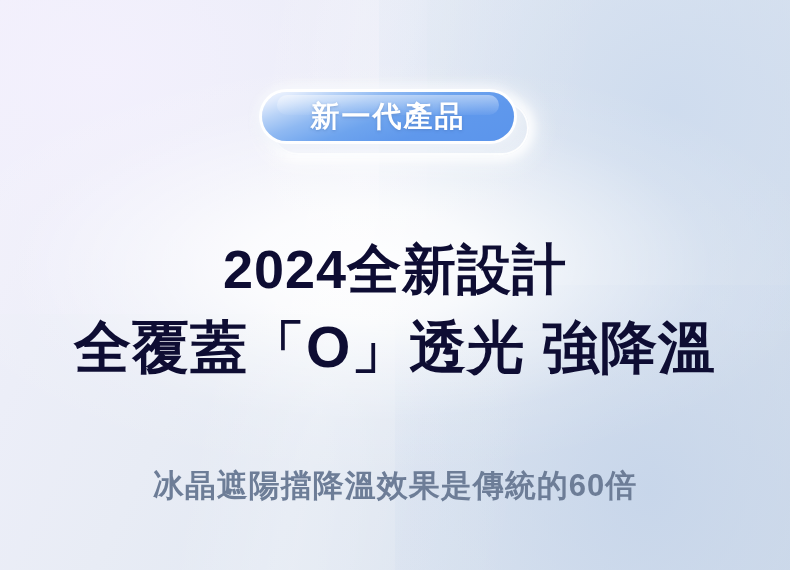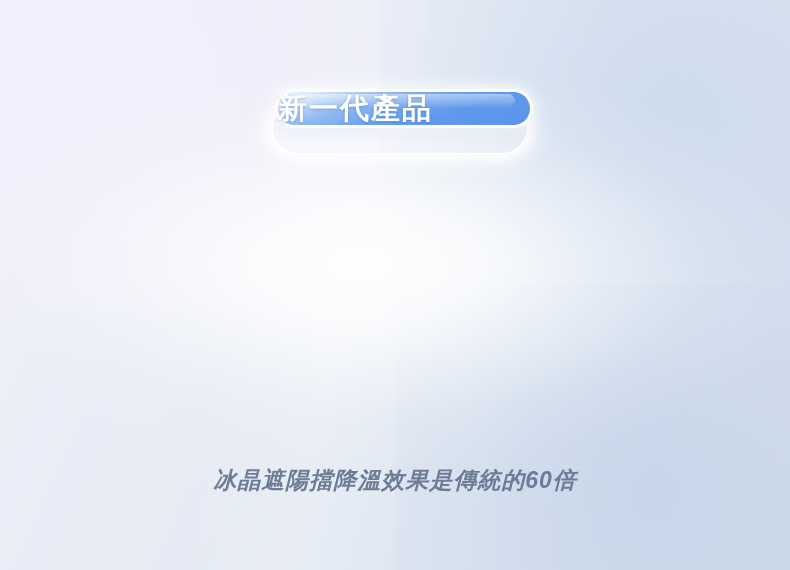--- a/index.html
+++ b/index.html
@@ -112,41 +112,41 @@
     height: 50px;
     border-radius: 999px;
     border: 2px solid rgba(255,255,255,0.95);
     box-shadow:
       0 0 10px 5px rgba(255,255,255,0.85),
       0 0 22px 10px rgba(255,255,255,0.55);
     background: rgba(255,255,255,0.25);
   }
   .badge-pill {
     position: absolute;
-    left: 16px;
+    left: 0;
     top: 0;
     width: 252px;
-    height: 33px;
+    height: 49px;
     border-radius: 999px;
     background:
       linear-gradient(160deg,
         #f4f8ff 0%,
         #dfeafc 9%,
         #b7d2f7 20%,
         #8fb9f2 33%,
         #6ea4ee 50%,
         #5f98ec 70%,
         #5b95ec 100%);
     box-shadow:
       0 0 0 3px rgba(255,255,255,0.92),
       0 0 12px 6px rgba(255,255,255,0.75),
       0 3px 14px rgba(120,155,210,0.35);
     display: flex;
     align-items: center;
-    justify-content: flex-start;
+    justify-content: center;
   }
   .badge-pill::after {
     content: "";
     position: absolute;
     left: 6%;
     top: 6%;
     width: 88%;
     height: 40%;
     border-radius: 999px;
     background: linear-gradient(180deg,
@@ -191,25 +191,24 @@
   }
 
   
   .sub-cn {
     position: absolute;
     left: 0;
     right: 0;
     top: 465px;
     text-align: center;
     color: #6d7d97;
-    font-size: 23px;
+    font-size: 31px;
     font-weight: 700;
     letter-spacing: 1px;
     white-space: nowrap;
-    font-style: italic;
   }
   .sub-en {
     position: absolute;
     left: 0;
     right: 0;
     top: 509px;
     text-align: center;
     color: #5f6f88;
     font-size: 13px;
     font-weight: 400;
@@ -231,17 +230,21 @@
 
   <div class="badge-wrap">
     <div class="badge-outer">
       <div class="badge-ring"></div>
       <div class="badge-pill">
         <span class="badge-text">新一代產品</span>
       </div>
     </div>
   </div>
 
+  <div class="headline">
+    <div class="headline-l1">2024全新設計</div>
+    <div class="headline-l2">全覆蓋「O」透光 強降溫</div>
+  </div>
 
   <div class="sub-cn">冰晶遮陽擋降溫效果是傳統的60倍</div>
 
 
 </div>
 
 </body></html>

